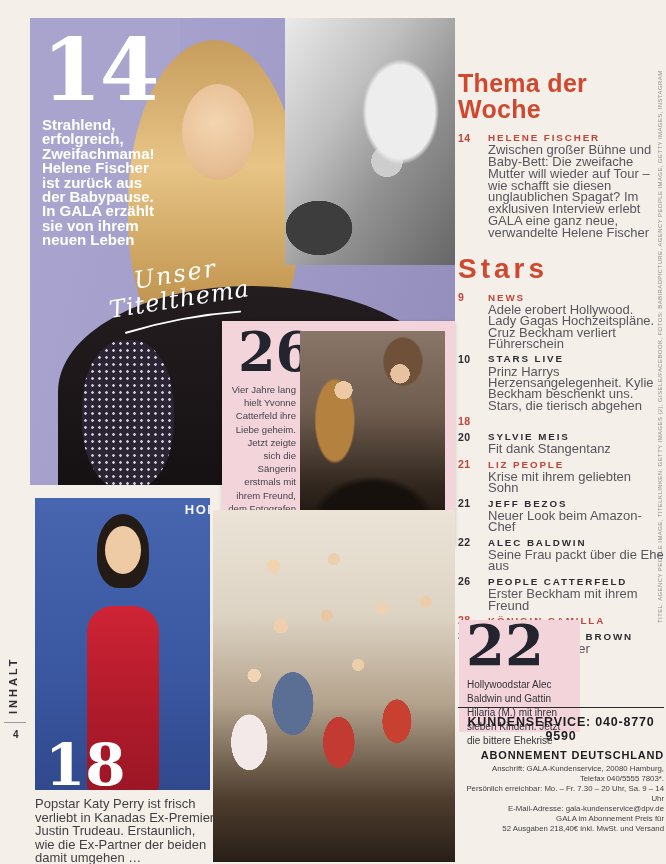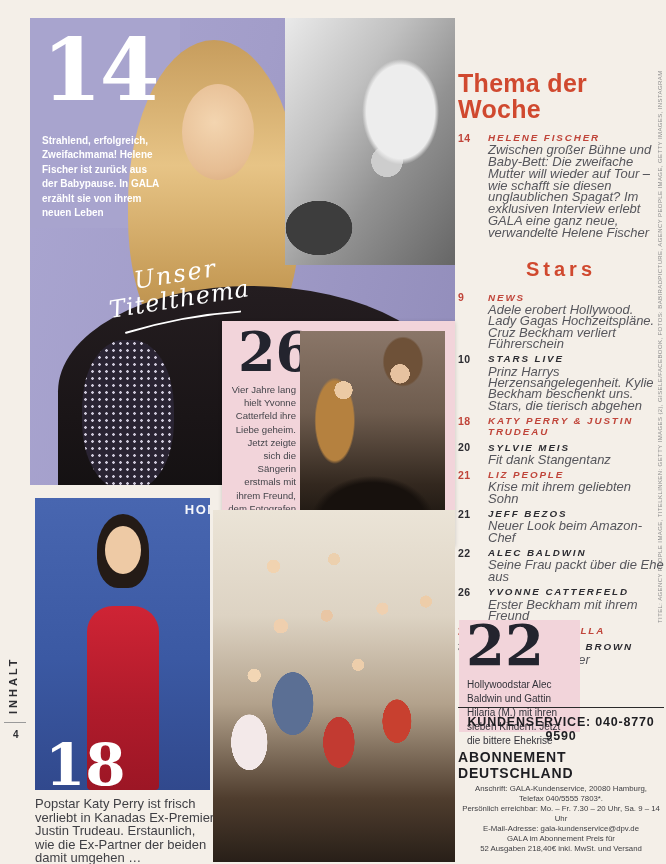--- a/index.html
+++ b/index.html
@@ -31,21 +31,21 @@
   .helene-sleeve{position:absolute;left:52px;top:322px;width:92px;height:150px;border-radius:45%;
            background-color:#2a2433;background-image:radial-gradient(#cfcadb 1px,transparent 1.6px);background-size:7px 7px;}
   .bw-photo{position:absolute;left:255px;top:0;width:170px;height:247px;
            background:
              radial-gradient(ellipse 62px 85px at 68% 38%,#ededed 0 55%,rgba(237,237,237,0) 62%),
              radial-gradient(circle 26px at 60% 58%,#cdcdcd 60%,rgba(205,205,205,0) 61%),
              radial-gradient(ellipse 55px 45px at 20% 85%,#3d3d3d 0 60%,rgba(61,61,61,0) 61%),
              linear-gradient(125deg,#eaeaea 0%,#c0c0c0 35%,#929292 62%,#666 100%);}
   .feat14{position:absolute;left:12px;top:6px;width:136px;}
   .feat14 .num{font-size:86px;line-height:92px;letter-spacing:-2px;color:#fff;}
-  .feat14 .cap{margin-top:18px;width:122px;font-size:10px;line-height:14.4px;font-weight:700;color:#fff;}
+  .feat14 .cap{margin-top:2px;width:122px;font-size:15px;line-height:14.4px;font-weight:700;color:#fff;}
   .script{position:absolute;left:74px;top:244px;width:150px;transform:rotate(-9deg);color:#fff;text-align:center;
           font-family:"DejaVu Serif",serif;font-style:italic;}
   .script .l1{font-size:24px;line-height:24px;letter-spacing:2px;}
   .script .l2{font-size:24px;line-height:26px;letter-spacing:1px;}
 
   
   .box26{position:absolute;left:222px;top:321px;width:233px;height:225px;background:#f2d4da;box-shadow:0 1px 4px rgba(0,0,0,.18);}
   .box26 .num{position:absolute;left:16px;top:2px;font-size:54px;line-height:58px;color:#23242e;}
   .box26 .cap{position:absolute;left:6px;top:62px;width:68px;text-align:right;font-size:9.6px;line-height:13.2px;color:#45454b;}
   .couple-photo{position:absolute;left:78px;top:10px;width:145px;height:204px;
@@ -81,41 +81,41 @@
           radial-gradient(circle 10px at 60% 44%,#edceab 60%,rgba(237,206,171,0) 61%),
           radial-gradient(ellipse 34px 52px at 33% 55%,#5b6f94 0 60%,rgba(91,111,148,0) 61%),
           radial-gradient(ellipse 30px 46px at 15% 66%,#f3e9e9 0 60%,rgba(243,233,233,0) 61%),
           radial-gradient(ellipse 26px 42px at 52% 66%,#c23a31 0 60%,rgba(194,58,49,0) 61%),
           radial-gradient(ellipse 24px 36px at 76% 60%,#c8402f 0 60%,rgba(200,64,47,0) 61%),
           linear-gradient(180deg,#ebe4d7 0%,#ddd3c3 30%,#b3a28c 55%,#4f3d2e 82%,#281f18 100%);}
 
   
   .toc{position:absolute;left:458px;top:62px;width:206px;margin-top:8px;}
   .toc-h{font-weight:800;font-size:25px;line-height:26px;letter-spacing:.3px;color:#d0492f;margin:0 0 10px 0;}
-  .toc-h.stars{font-size:20px;line-height:30px;letter-spacing:4px;margin:15px 0 8px 0;text-align:center;}
+  .toc-h.stars{font-size:28px;line-height:30px;letter-spacing:4px;margin:15px 0 8px 0;}
   .toc-item{display:flex;margin-bottom:4px;}
   .ti-num{width:30px;flex:none;font-weight:700;font-size:10.5px;line-height:11.5px;letter-spacing:.5px;color:#2c2c31;padding-top:.5px;}
-  .ti-body{flex:1;font-style:italic;}
+  .ti-body{flex:1;}
   .ti-title{font-weight:700;font-size:9.8px;line-height:11.2px;letter-spacing:1.9px;color:#2c2c31;}
   .ti-desc{font-size:13px;line-height:11.4px;color:#56565c;margin-top:1px;}
   .toc-item[data-accent="red"] .ti-num,
   .toc-item[data-accent="red"] .ti-title{color:#c0453a;}
   .toc-item.week .ti-desc{line-height:11.8px;}
 
   
   .box22{position:absolute;left:459px;top:620px;width:121px;height:112px;background:#f2d4da;}
   .box22 .num{position:absolute;left:7px;top:-6px;font-size:56px;line-height:62px;color:#23242e;}
   .box22 .cap{position:absolute;left:8px;top:58px;width:106px;font-size:10px;line-height:14px;color:#33333a;}
 
   
   .service{position:absolute;left:458px;top:707px;width:206px;border-top:1px solid #2b2b2b;}
   .svc-hot{margin-top:7px;text-align:center;font-weight:700;font-size:12.5px;letter-spacing:.8px;color:#1e1e22;}
-  .svc-head{margin-top:6px;text-align:left;font-weight:700;font-size:14px;letter-spacing:.8px;color:#1e1e22;}
+  .svc-head{margin-top:6px;text-align:right;font-weight:700;font-size:11px;letter-spacing:.8px;color:#1e1e22;}
   .svc-lines{margin-top:3px;}
-  .svc-line{display:block;text-align:center;font-size:7.8px;line-height:10px;color:#3e3e42;}
+  .svc-line{display:block;text-align:right;font-size:7.8px;line-height:10px;color:#3e3e42;}
 </style>
 </head>
 <body>
 
 <div class="page">
 
   <div class="inhalt">INHALT</div>
   <div class="inhalt-rule"></div>
   <div class="folio">4</div>
 
@@ -181,21 +181,20 @@
     <div class="toc-item" data-accent="dark">
       <div class="ti-num">10</div>
       <div class="ti-body">
         <div class="ti-title">STARS LIVE</div>
         <div class="ti-desc">Prinz Harrys Herzensangelegenheit. Kylie Beckham beschenkt uns. Stars, die tierisch abgehen</div>
       </div>
     </div>
     <div class="toc-item" data-accent="red">
       <div class="ti-num">18</div>
       <div class="ti-body">
-        <div class="ti-title">KATY PERRY &amp; JUSTIN TRUDEAU</div>
       </div>
     </div>
     <div class="toc-item" data-accent="dark">
       <div class="ti-num">20</div>
       <div class="ti-body">
         <div class="ti-title">SYLVIE MEIS</div>
         <div class="ti-desc">Fit dank Stangentanz</div>
       </div>
     </div>
     <div class="toc-item" data-accent="red">
@@ -215,21 +214,21 @@
     <div class="toc-item" data-accent="dark">
       <div class="ti-num">22</div>
       <div class="ti-body">
         <div class="ti-title">ALEC BALDWIN</div>
         <div class="ti-desc">Seine Frau packt über die Ehe aus</div>
       </div>
     </div>
     <div class="toc-item" data-accent="dark">
       <div class="ti-num">26</div>
       <div class="ti-body">
-        <div class="ti-title">YVONNE CATTERFELD</div>
+        <div class="ti-title">PEOPLE CATTERFELD</div>
         <div class="ti-desc">Erster Beckham mit ihrem Freund</div>
       </div>
     </div>
     <div class="toc-item" data-accent="red">
       <div class="ti-num">28</div>
       <div class="ti-body">
         <div class="ti-title">KÖNIGIN CAMILLA</div>
       </div>
     </div>
     <div class="toc-item" data-accent="dark">

